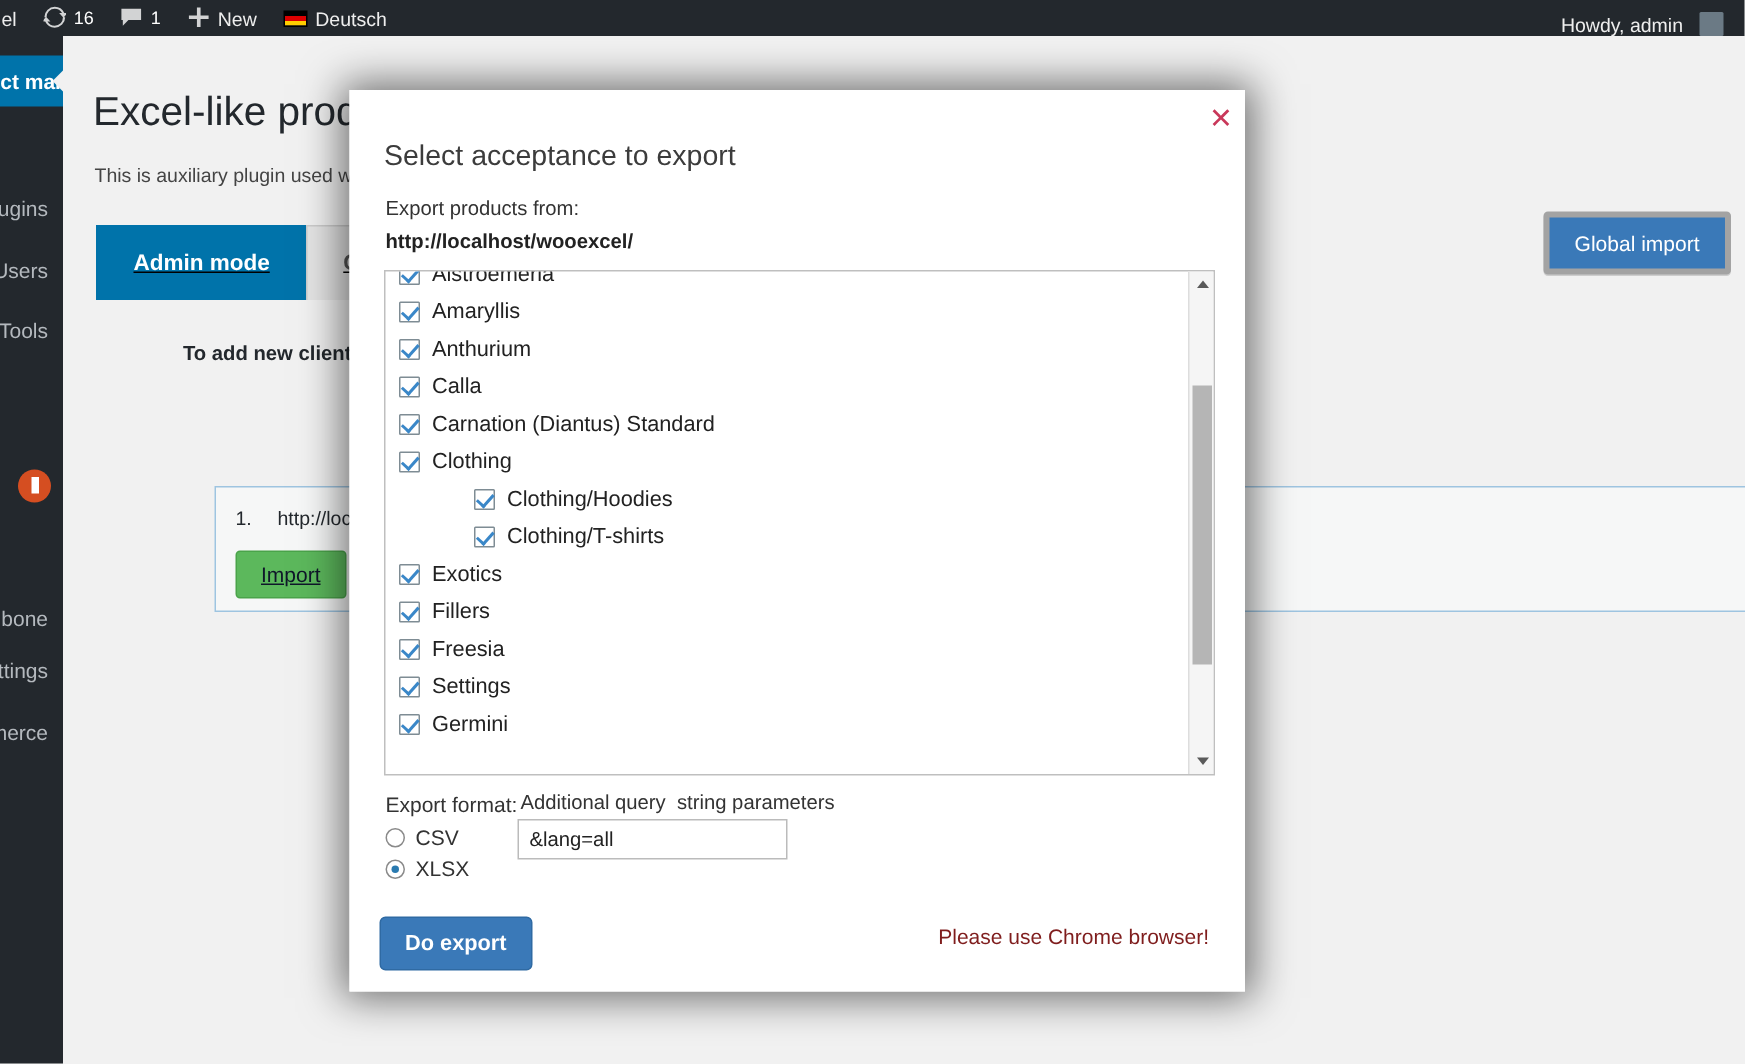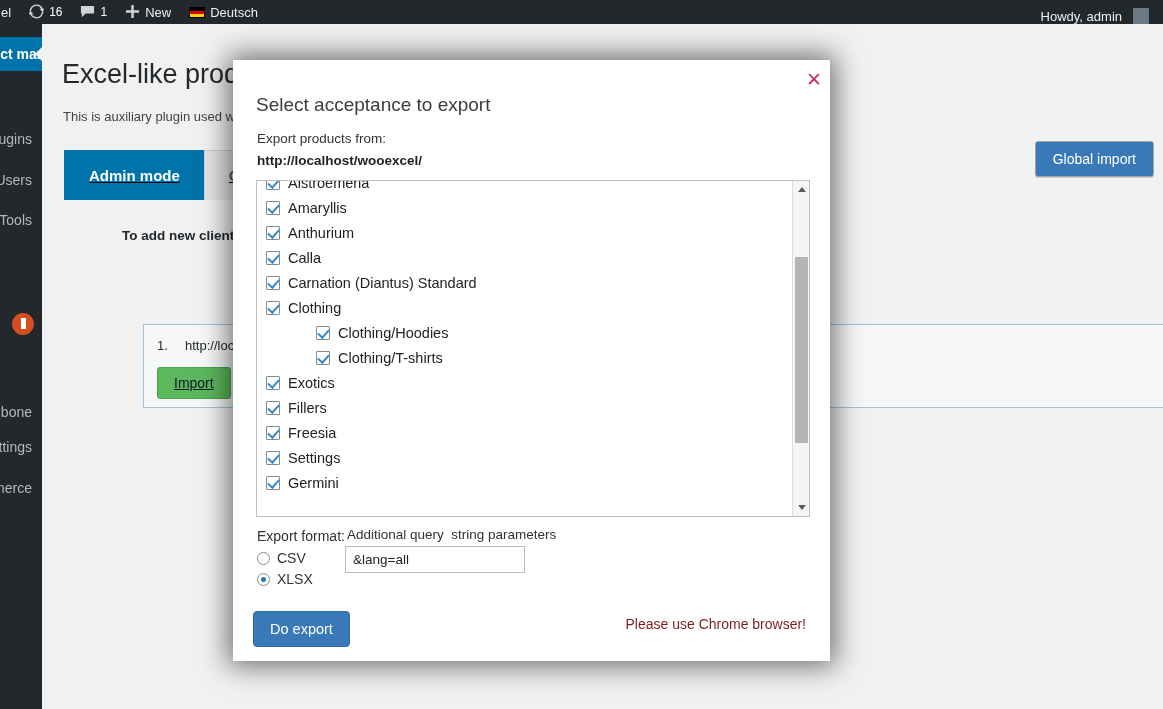--- a/index.html
+++ b/index.html
@@ -112,21 +112,21 @@
     font-size: 15px; font-weight: 600;
     background: #e5e5e5; color: #555;
     border: 1px solid #ccc; border-bottom: none;
     margin-right: -1px;
   }
   .nav-tab.active { background: #0073aa; color: #fff; border-color: #0073aa; }
 
   .global-import-btn {
     position: absolute; right: 9px; top: 117px;
     background: #3a79b8; color: #fff;
-    border: 1px solid #a3a3a3; border-radius: 3px;
+    border: 4px solid #a3a3a3; border-radius: 3px;
     padding: 9px 17px; font-size: 14px;
     box-shadow: 0 1px 0 rgba(0,0,0,.15);
   }
 
   .instr {
     position: absolute; left: 80px; top: 198px;
     font-size: 13.5px; font-weight: 700; color: #23282d;
     width: 1070px; line-height: 28px;
   }
 
@@ -270,21 +270,21 @@
     width: 180px; height: 27px;
     border: 1px solid #bbb; background: #fff;
     font-family: "Liberation Sans", sans-serif;
     font-size: 13.5px; color: #222;
     padding: 0 7px;
   }
   .do-export {
     position: absolute; left: 20px; top: 551px;
     background: #3a79b8; color: #fff;
     border: 1px solid #2f6aa3; border-radius: 4px;
-    padding: 9px 16px; font-size: 14.5px;
+    padding: 9px 16px; font-size: 14.5px; font-weight: bold;
   }
   .chrome-warn {
     position: absolute; right: 24px; top: 556px;
     color: #7f1d1d; font-size: 14px;
   }
 </style>
 </head>
 <body>
 
 <div id="adminbar">

